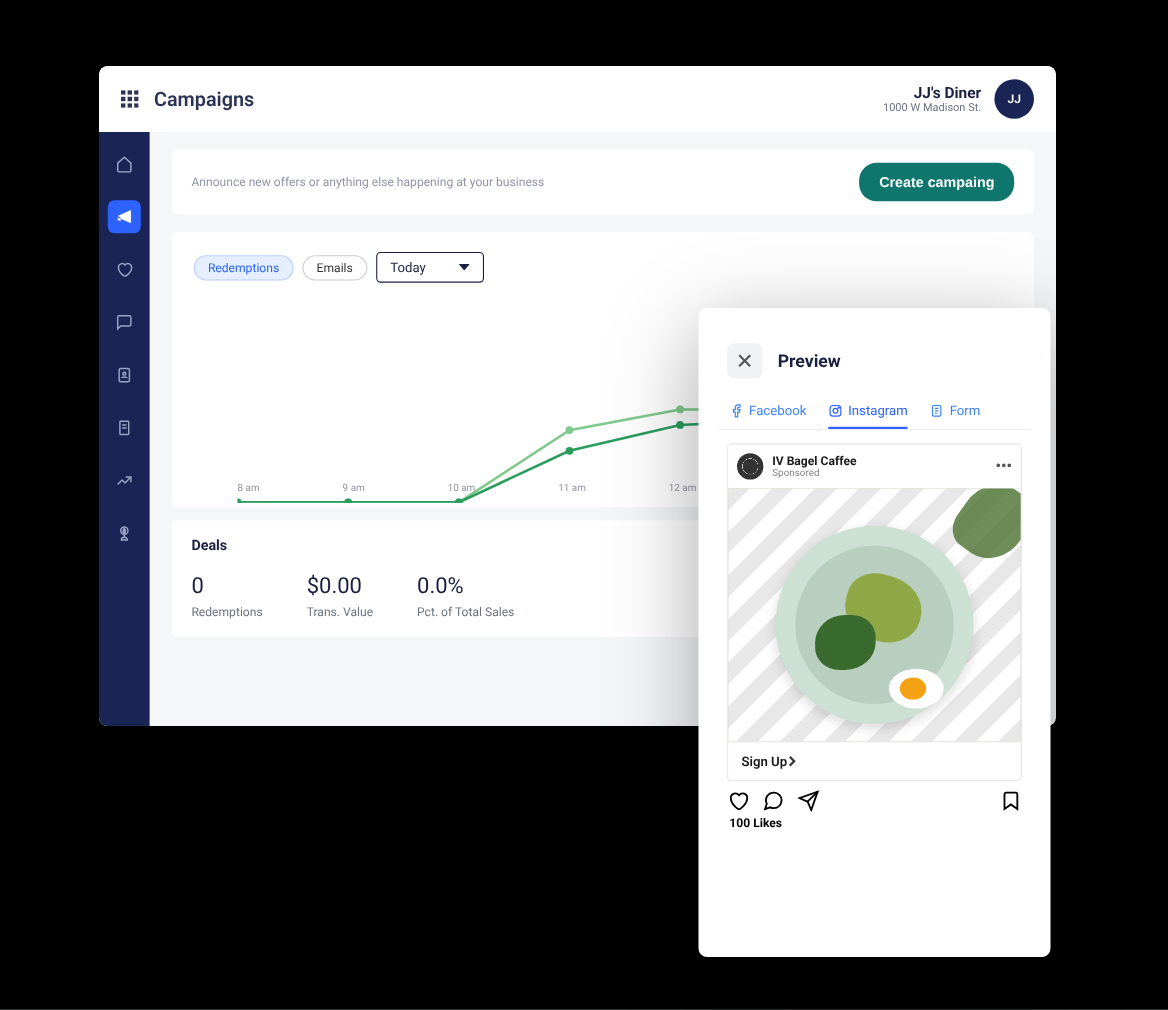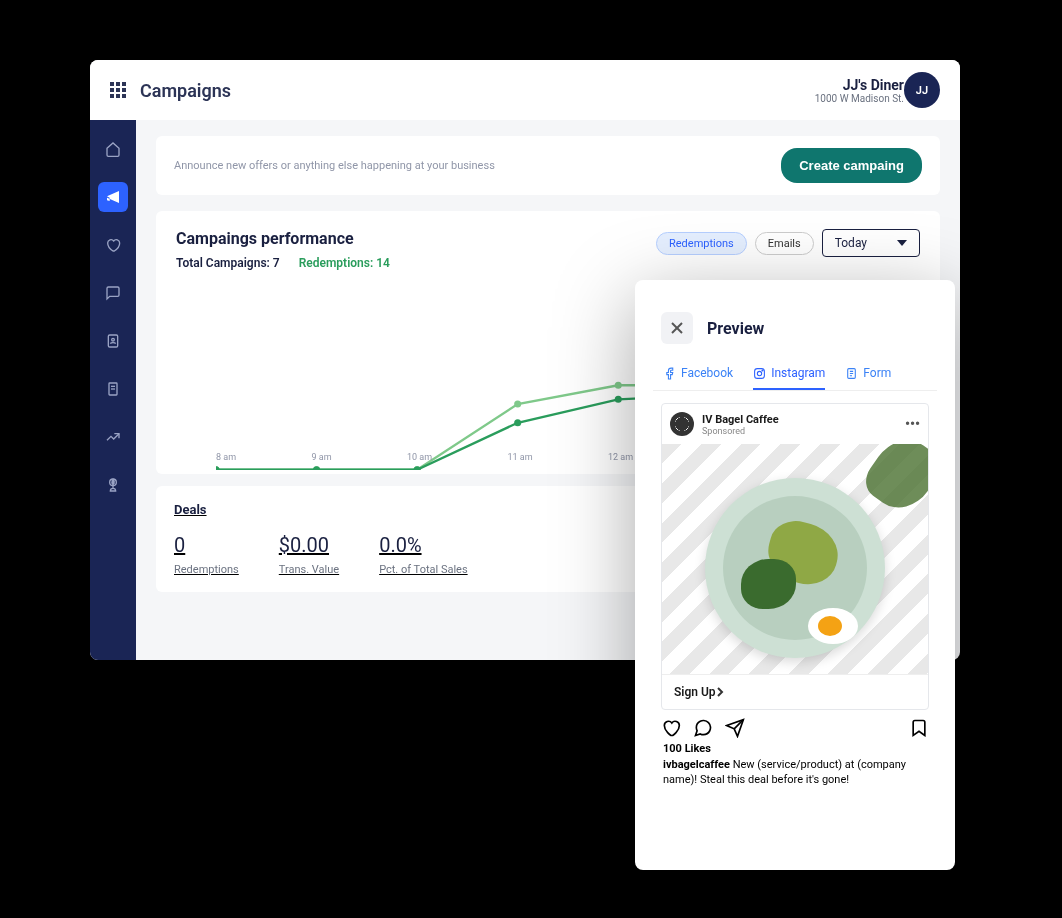--- a/index.html
+++ b/index.html
@@ -4,21 +4,21 @@
 <style>
   * { box-sizing: border-box; margin: 0; padding: 0; }
   body { font-family: -apple-system, BlinkMacSystemFont, 'Segoe UI', Roboto, sans-serif; background: #000; width: 1062px; height: 918px; position: relative; }
   
   .app-window { position: absolute; left: 90px; top: 60px; width: 870px; height: 600px; background: #f5f6f8; border-radius: 8px; overflow: hidden; box-shadow: 0 20px 60px rgba(0,0,0,0.4); }
   
   .topbar { background: #fff; height: 60px; display: flex; align-items: center; padding: 0 20px; justify-content: space-between; }
   .topbar-left { display: flex; align-items: center; gap: 14px; }
   .grid-icon { width: 16px; height: 16px; }
   .page-title { font-size: 18px; font-weight: 600; color: #2c3456; }
-  .topbar-right { display: flex; align-items: center; }
+  .topbar-right { display: flex; align-items: center; gap: 12px; }
   .company-info { text-align: right; }
   .company-name { font-size: 14px; font-weight: 700; color: #1a2040; }
   .company-addr { font-size: 10px; color: #6b7280; }
   .avatar { width: 36px; height: 36px; border-radius: 50%; background: #1a2555; color: #fff; display: flex; align-items: center; justify-content: center; font-size: 11px; font-weight: 600; }
   
   .body-area { display: flex; height: calc(100% - 60px); }
   
   .sidebar { width: 46px; background: #1a2555; display: flex; flex-direction: column; align-items: center; padding-top: 14px; gap: 18px; }
   .sidebar-item { width: 30px; height: 30px; display: flex; align-items: center; justify-content: center; border-radius: 6px; color: #9aa3c4; cursor: pointer; }
   .sidebar-item.active { background: #2d62ff; color: #fff; }
@@ -42,21 +42,21 @@
   .chip.inactive { background: #fff; color: #333; }
   .select-today { border: 1.5px solid #1a2040; border-radius: 4px; padding: 6px 12px; font-size: 12px; color: #1a2040; display: flex; align-items: center; gap: 30px; cursor: pointer; }
   
   .chart-area { position: relative; height: 180px; margin-top: 12px; }
   .y-axis { position: absolute; left: 0; top: 0; bottom: 20px; width: 36px; display: flex; flex-direction: column; justify-content: space-between; }
   .y-tick { font-size: 9px; color: #9096a8; text-align: right; }
   .x-axis { position: absolute; left: 40px; right: 0; bottom: 0; display: flex; justify-content: space-between; }
   .x-tick { font-size: 9px; color: #9096a8; }
   .chart-svg { position: absolute; left: 40px; right: 0; top: 0; bottom: 20px; }
   
-  .stats-row { display: flex; gap: 0; text-decoration: underline; }
+  .stats-row { display: flex; gap: 0; }
   .stat-card { background: #fff; border-radius: 6px; padding: 16px 18px; flex: 1; }
   .stat-card-title { font-size: 13px; font-weight: 700; color: #1a2040; margin-bottom: 16px; }
   .stat-grid { display: flex; gap: 40px; }
   .stat-block { }
   .stat-value { font-size: 20px; font-weight: 400; color: #1a2040; margin-bottom: 6px; }
   .stat-label { font-size: 11px; color: #6b7280; }
   
   
   .phone { position: absolute; left: 635px; top: 280px; width: 320px; height: 590px; background: #fff; border-radius: 8px; box-shadow: 0 20px 80px rgba(0,0,0,0.35); padding: 18px; }
   .phone-inner { width: 100%; height: 100%; background: #fff; border-radius: 24px; overflow: hidden; display: flex; flex-direction: column; }
@@ -173,27 +173,20 @@
     </div>
 
     <div class="main">
       <div class="announce-bar">
         <div class="announce-text">Announce new offers or anything else happening at your business</div>
         <button class="create-btn">Create campaing</button>
       </div>
 
       <div class="perf-card">
         <div class="perf-header">
-          <div>
-            <div class="perf-title">Campaings performance</div>
-            <div class="perf-stats">
-              <span class="stat-total">Total Campaigns: 7</span>
-              <span class="stat-redemp">Redemptions: 14</span>
-            </div>
-          </div>
           <div class="perf-controls">
             <div class="chip active">Redemptions</div>
             <div class="chip inactive">Emails</div>
             <div class="select-today">
               <span>Today</span>
               <svg width="10" height="6" viewBox="0 0 10 6" fill="#1a2040">
                   <path d="M0 0l5 6 5-6z"></path>
                 </svg>
             </div>
           </div>
@@ -339,18 +332,14 @@
         <svg viewBox="0 0 24 24" fill="none" stroke="#000" stroke-width="2">
             <line x1="22" y1="2" x2="11" y2="13"></line>
             <polygon points="22 2 15 22 11 13 2 9 22 2"></polygon>
           </svg>
       </div>
       <svg viewBox="0 0 24 24" fill="none" stroke="#000" stroke-width="2">
           <path d="M19 21l-7-5-7 5V5a2 2 0 012-2h10a2 2 0 012 2v16z"></path>
         </svg>
     </div>
     <div class="post-likes">100 Likes</div>
-    <div class="post-caption">
-      <b>ivbagelcaffee</b>
-      <span>New (service/product) at (company name)! Steal this deal before it's gone!</span>
-    </div>
   </div>
 </div>
 
 </body></html>

